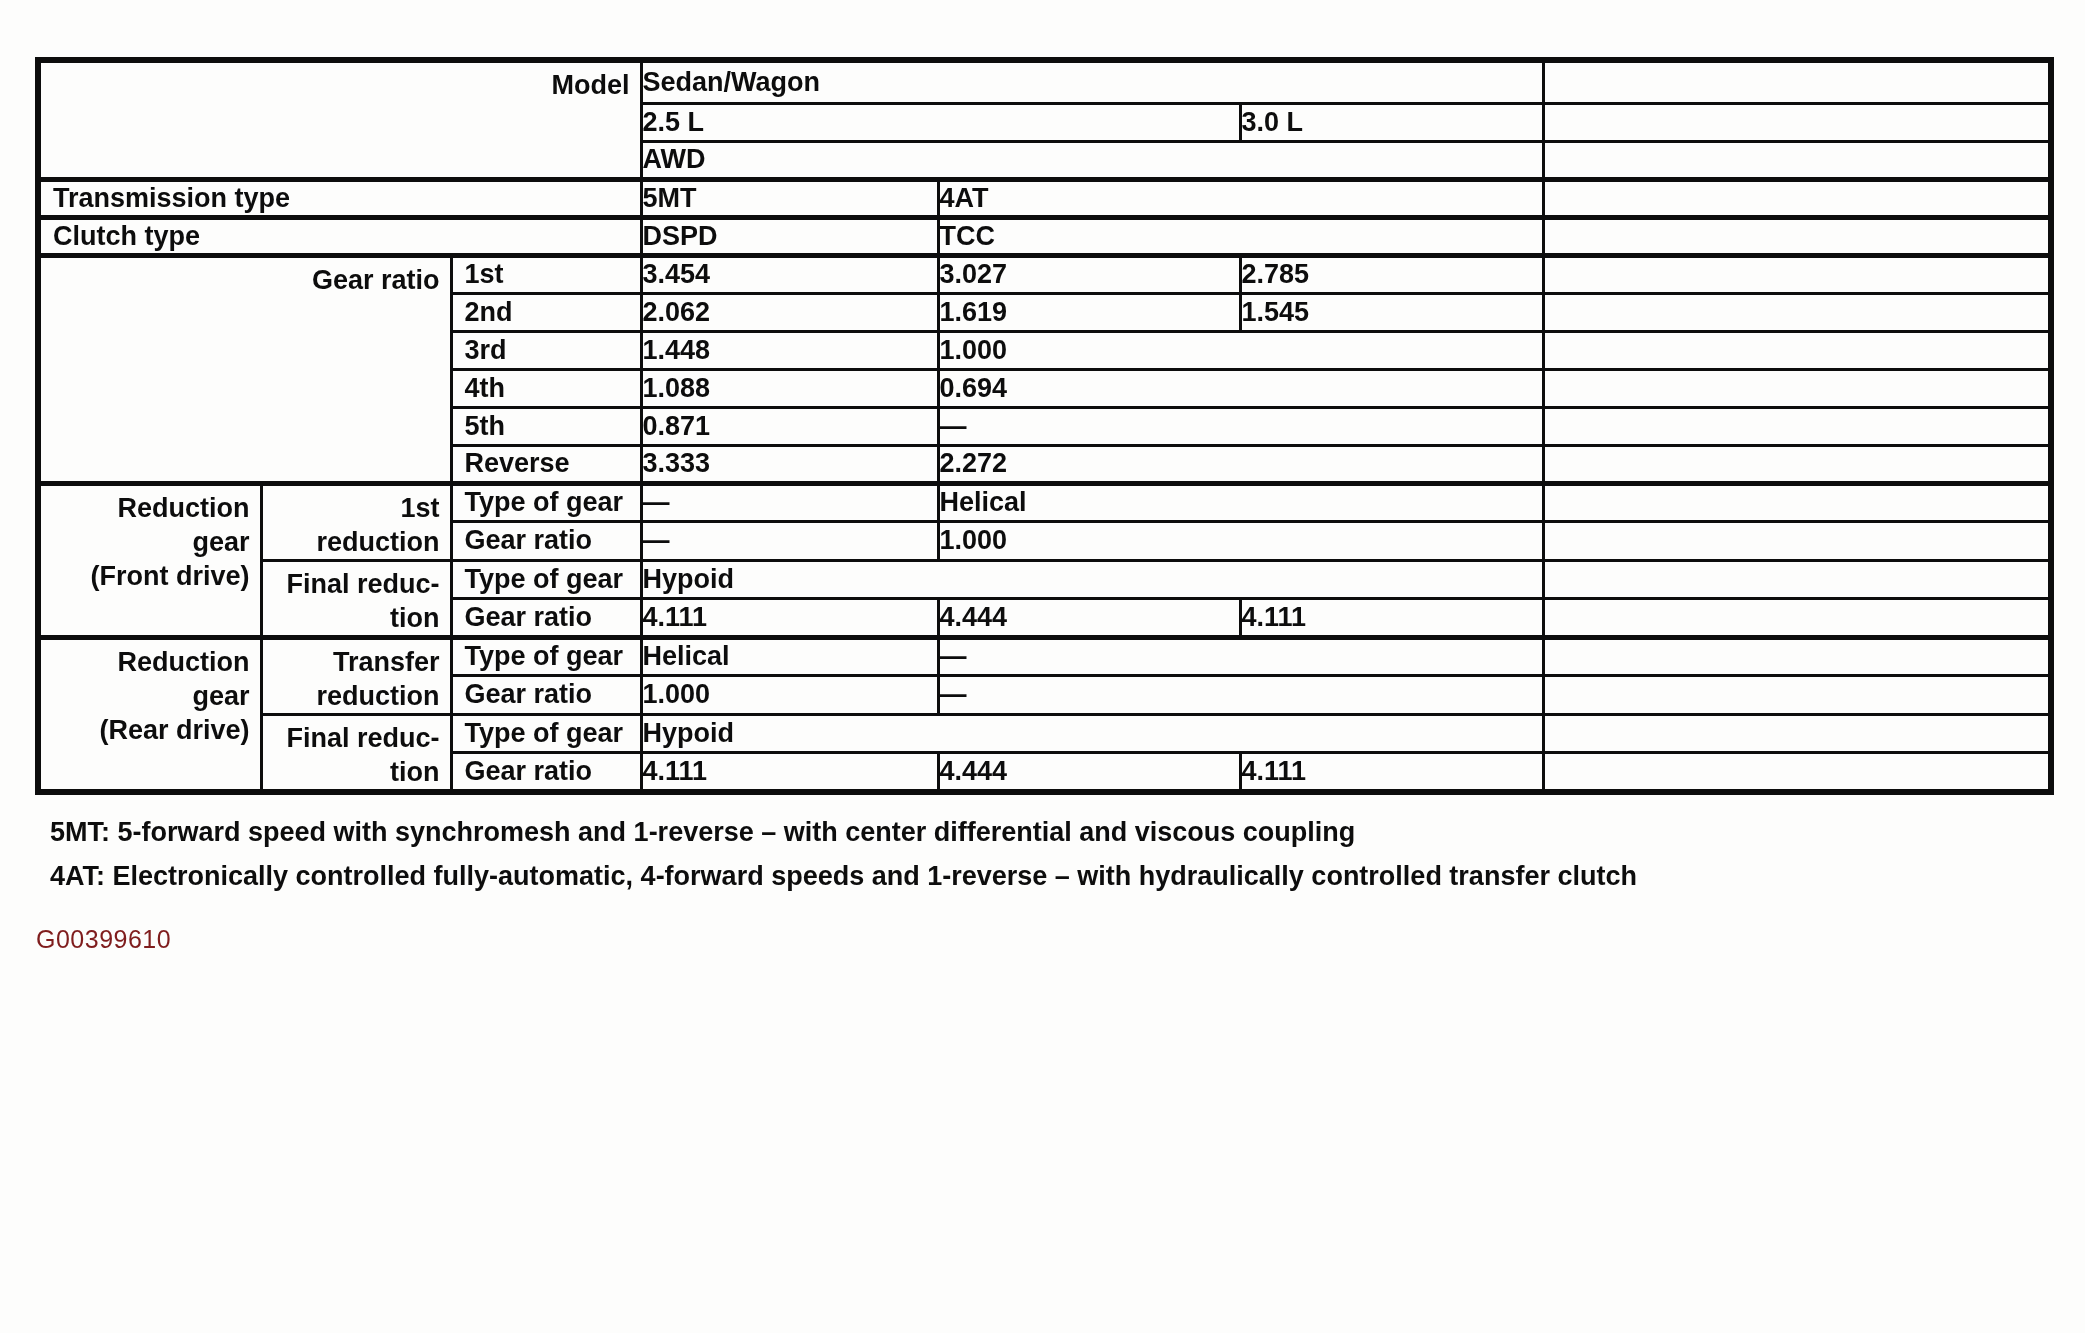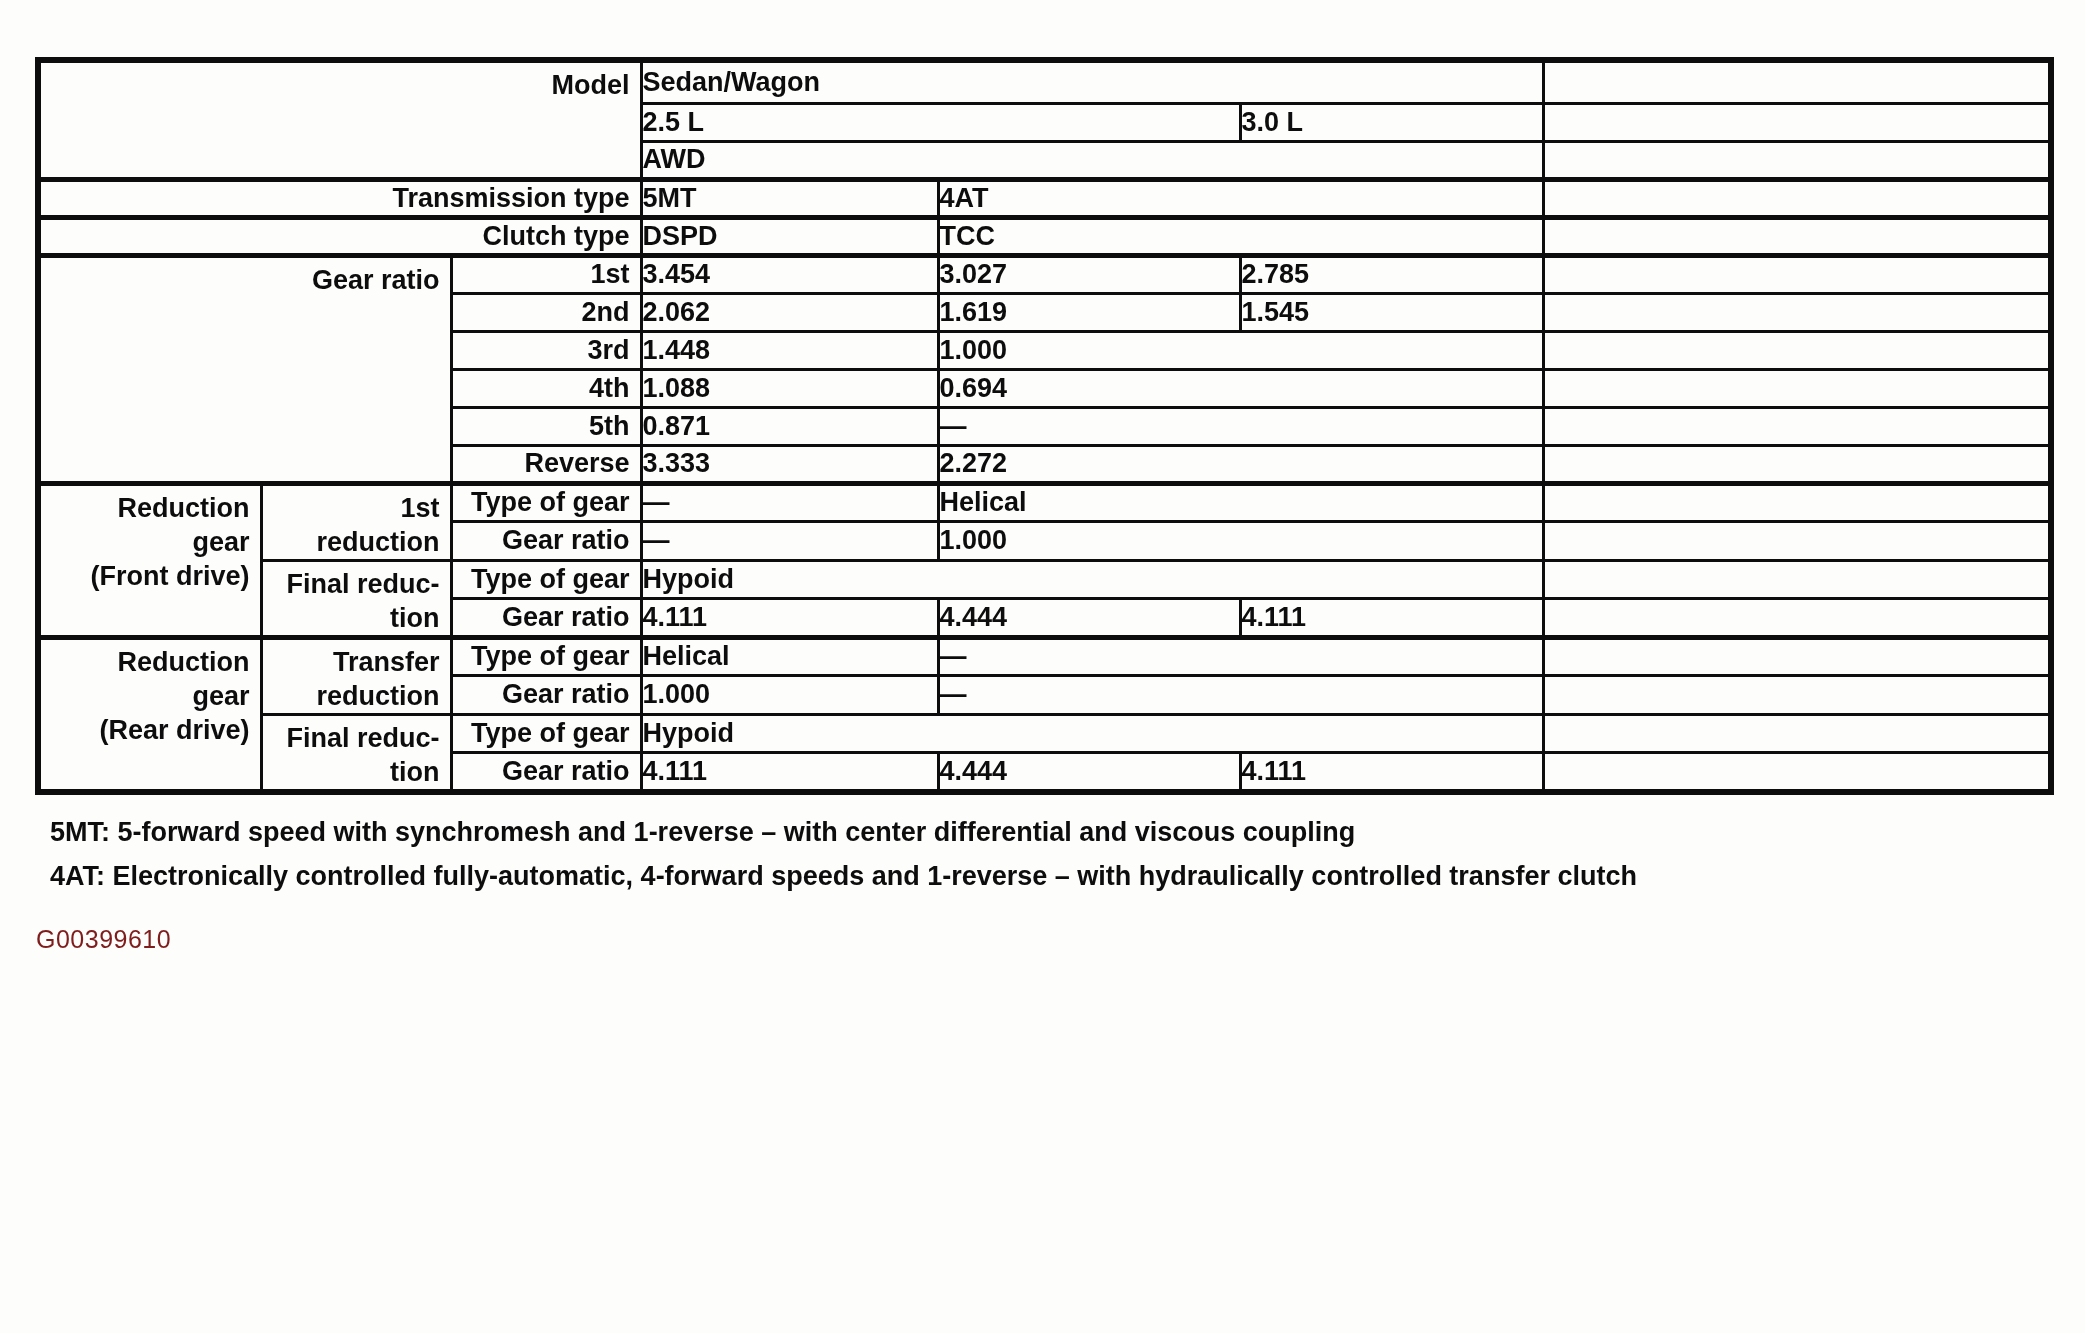--- a/index.html
+++ b/index.html
@@ -38,21 +38,21 @@
   
   td.lt {
     text-align: right;
     vertical-align: top;
     padding: 5px 10px 0 12px;
     white-space: pre-line;
     line-height: 34px;
   }
   
   td.lm {
-    text-align: right;
+    text-align: left;
     vertical-align: middle;
     padding: 0 10px 0 12px;
   }
   
   td.v {
     vertical-align: middle;
     padding: 0;
   }
   td.fill { padding: 0; }
   .footnotes {

